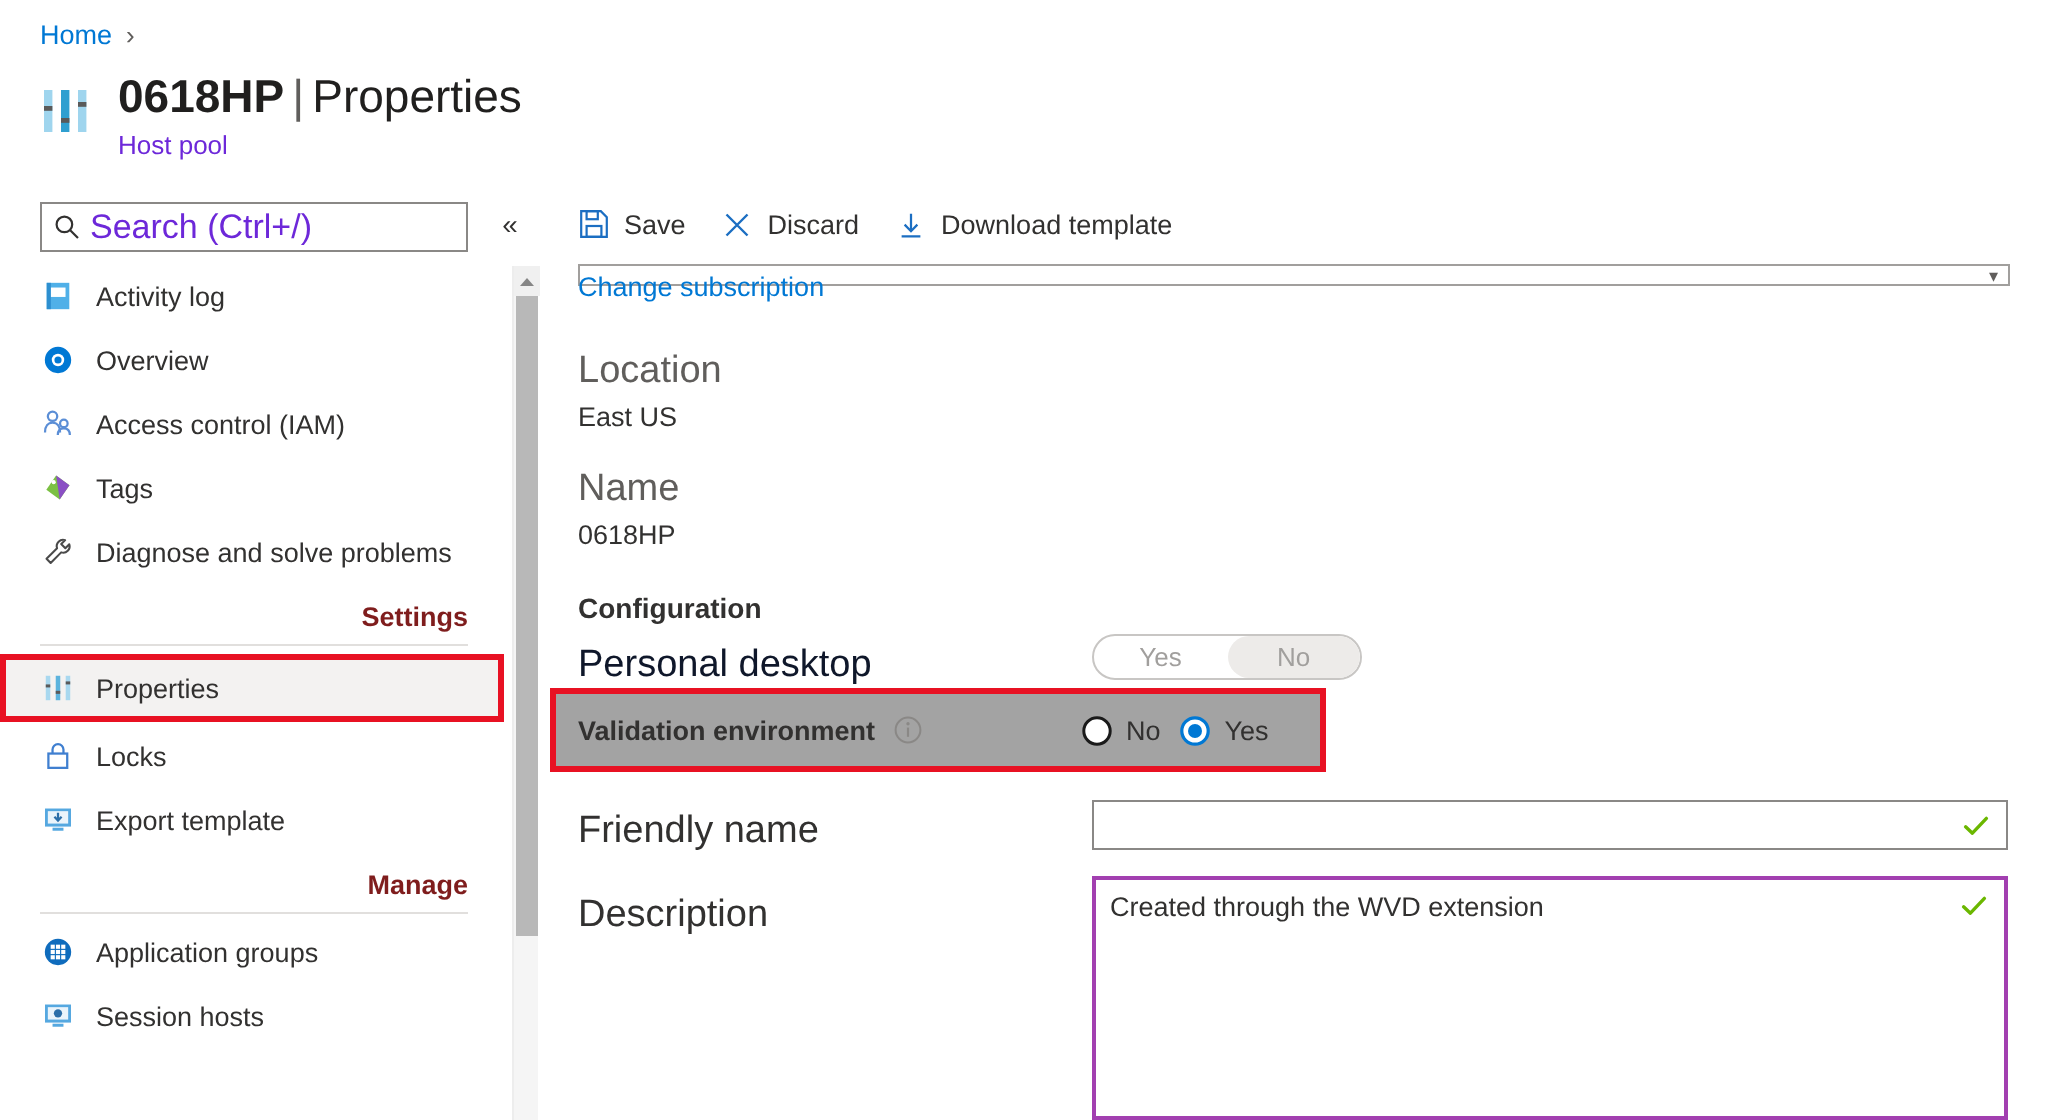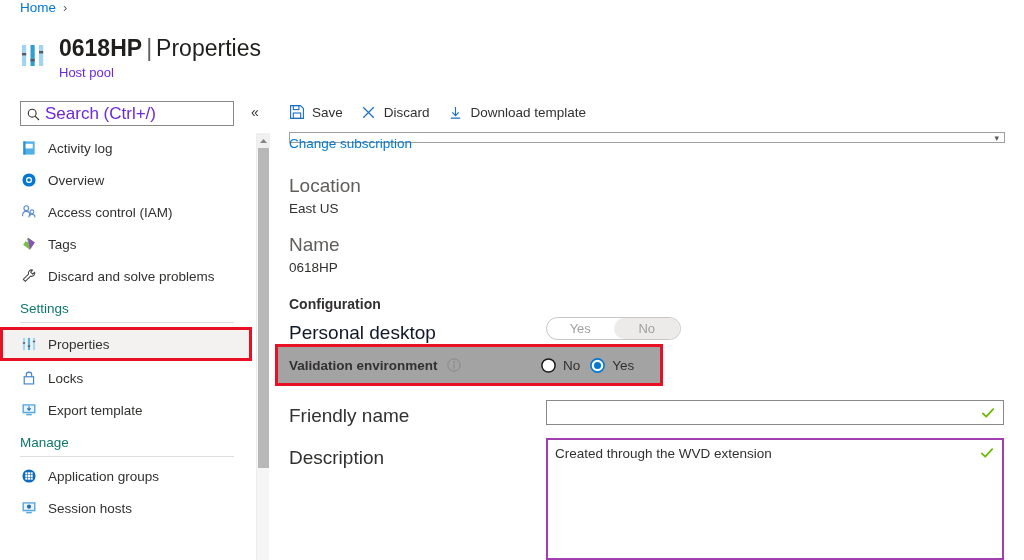--- a/index.html
+++ b/index.html
@@ -9,21 +9,21 @@
     overflow: hidden;
     background: #ffffff;
     font-family: "Liberation Sans", sans-serif;
     color: #323130;
     -webkit-font-smoothing: antialiased;
   }
   .page { position: relative; width: 1024px; height: 560px; }
 
   
   .breadcrumb {
-    position: absolute; left: 20px; top: 0;
+    position: absolute; left: 20px; top: 10px;
     font-size: 13.5px; display: flex; align-items: center; gap: 7px;
   }
   .breadcrumb a { color: #0078d4; text-decoration: none; cursor: pointer; }
   .breadcrumb .sep { color: #605e5c; font-size: 13px; }
 
   
   .titlewrap {
     position: absolute; left: 18px; top: 34px;
     display: flex; align-items: flex-start; gap: 11px;
   }
@@ -66,22 +66,22 @@
   .nav-item .ni { width: 17px; height: 17px; flex: none; display: flex; align-items: center; justify-content: center; }
   .nav-item.selected {
     background: #f3f2f1;
     border: 3px solid #e81123;
     height: 34px;
     padding-left: 17px;
     margin-left: 0; width: 252px;
   }
   .nav-group {
     padding-left: 20px; padding-right: 18px;
-    font-size: 13.5px; font-weight: 400; color: #0f766e;
-    margin-top: 10px; margin-bottom: 4px;
+    font-size: 13.5px; font-weight: 700; color: #7f1d1d;
+    margin-top: 10px; margin-bottom: 4px; text-align: right;
   }
   .nav-group .gl { display: block; padding-bottom: 6px; border-bottom: 1px solid #e1dfdd; }
 
   
   .vscroll {
     position: absolute; left: 256px; top: 133px;
     width: 13px; height: 427px; background: #f5f5f5;
     border-left: 1px solid #ededed;
   }
   .vscroll .arrow {
@@ -263,21 +263,21 @@
       </span>
       <span>Tags</span>
     </div>
 
     <div class="nav-item">
       <span class="ni">
         <svg viewBox="0 0 17 17" width="16" height="16">
           <path d="M12.3 2.2 a3.4 3.4 0 0 0-4.3 4.3 L2.4 12.1 l2.2 2.2 L10.2 8.7 a3.4 3.4 0 0 0 4.3-4.3 L12.4 6.5 L10.2 4.3 Z" fill="none" stroke="#4a4a4a" stroke-width="1.1" stroke-linejoin="round"></path>
         </svg>
       </span>
-      <span>Discard and solve problems</span>
+      <span>Diagnose and solve problems</span>
     </div>
 
     <div class="nav-group">
       <span class="gl">Settings</span>
     </div>
 
     <div class="nav-item selected">
       <span class="ni">
         <svg viewBox="0 0 17 17" width="16" height="16">
           <rect x="2" y="2" width="2.4" height="13" fill="#a8d8ef"></rect>

